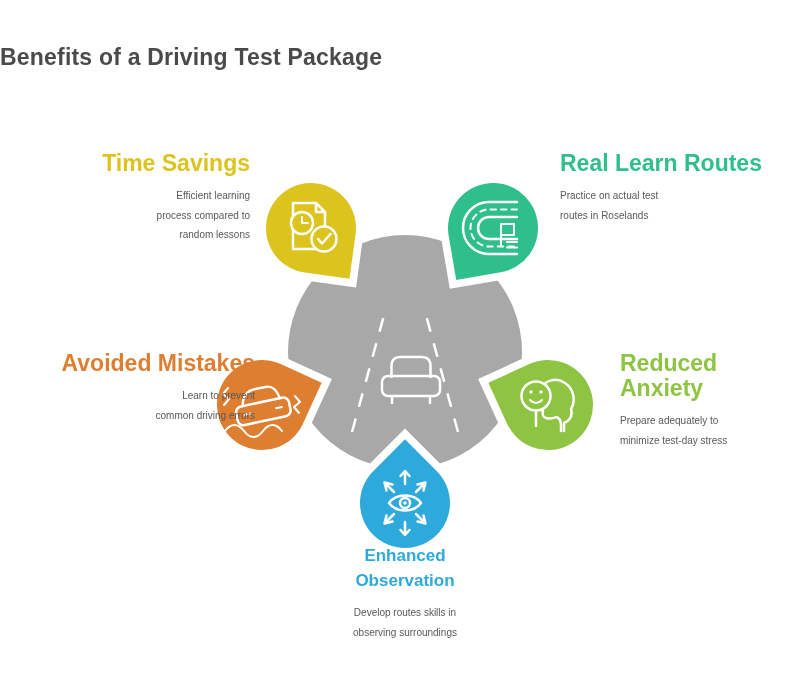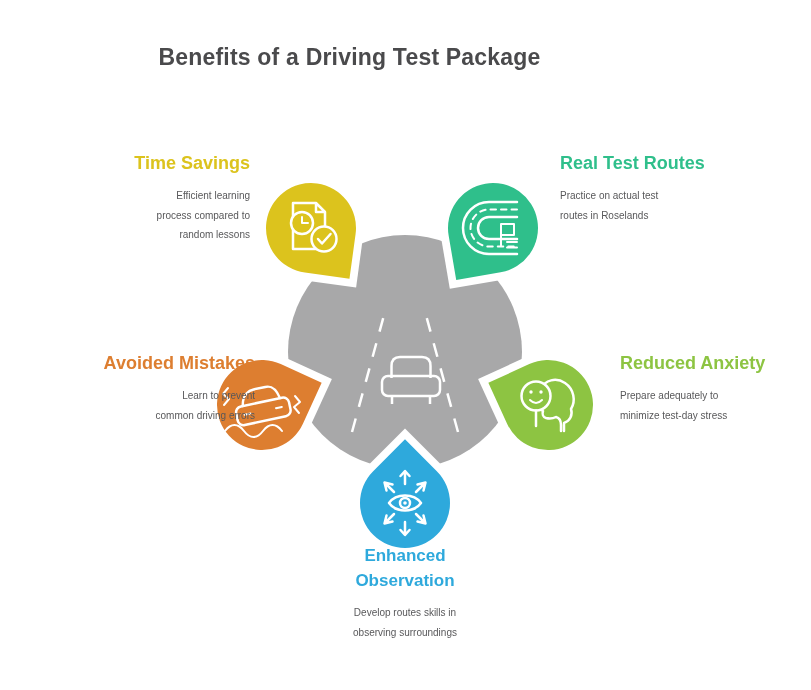--- a/index.html
+++ b/index.html
@@ -2,25 +2,25 @@
 <html><head>
 <meta charset="utf-8">
 <style>
   html,body { margin:0; padding:0; background:#fff; }
   .page {
     position:relative; width:811px; height:690px; overflow:hidden;
     font-family:"Liberation Sans", sans-serif; background:#fff;
   }
   .page-title {
     position:absolute; left:0; top:44px; width:699px;
-    text-align:center; font-size:23px; font-weight:bold; letter-spacing:.2px;
+    font-size:23px; font-weight:bold; letter-spacing:.2px;
   }
   svg.canvas { position:absolute; left:0; top:0; }
   .item { position:absolute; }
-  .item-title { font-size:18px; font-weight:bold; white-space:pre-line; line-height:25px; }
+  .item-title { font-size:23px; font-weight:bold; white-space:pre-line; line-height:25px; }
   .item-desc  { font-size:10px; line-height:19.5px; white-space:pre-line; margin-top:10px; }
   .align-right  { text-align:right; }
   .align-left   { text-align:left; }
   .align-center { text-align:center; }
   #blk-time     { left:30px;  top:151px; width:220px; }
   #blk-routes   { left:560px; top:151px; width:230px; }
   #blk-mistakes { left:0px;   top:351px; width:207px;padding-left:48px; }
   #blk-anxiety  { left:620px; top:351px; width:185px; }
   #blk-observe  { left:285px; top:543px; width:240px; }
 </style>
@@ -118,21 +118,21 @@
   </svg>
 
   <div class="item align-right" id="blk-time">
     <div class="item-title" style="color: rgb(220, 195, 29);">Time Savings</div>
     <div class="item-desc" style="color: rgb(88, 88, 90);">Efficient learning
 process compared to
 random lessons</div>
   </div>
 
   <div class="item align-left" id="blk-routes">
-    <div class="item-title" style="color: rgb(47, 191, 139);">Real Test Routes</div>
+    <div class="item-title" style="color: rgb(47, 191, 139);">Real Learn Routes</div>
     <div class="item-desc" style="color: rgb(88, 88, 90);">Practice on actual test
 routes in Roselands</div>
   </div>
 
   <div class="item align-right" id="blk-mistakes">
     <div class="item-title" style="color: rgb(221, 126, 48);">Avoided Mistakes</div>
     <div class="item-desc" style="color: rgb(88, 88, 90);">Learn to prevent
 common driving errors</div>
   </div>
 

